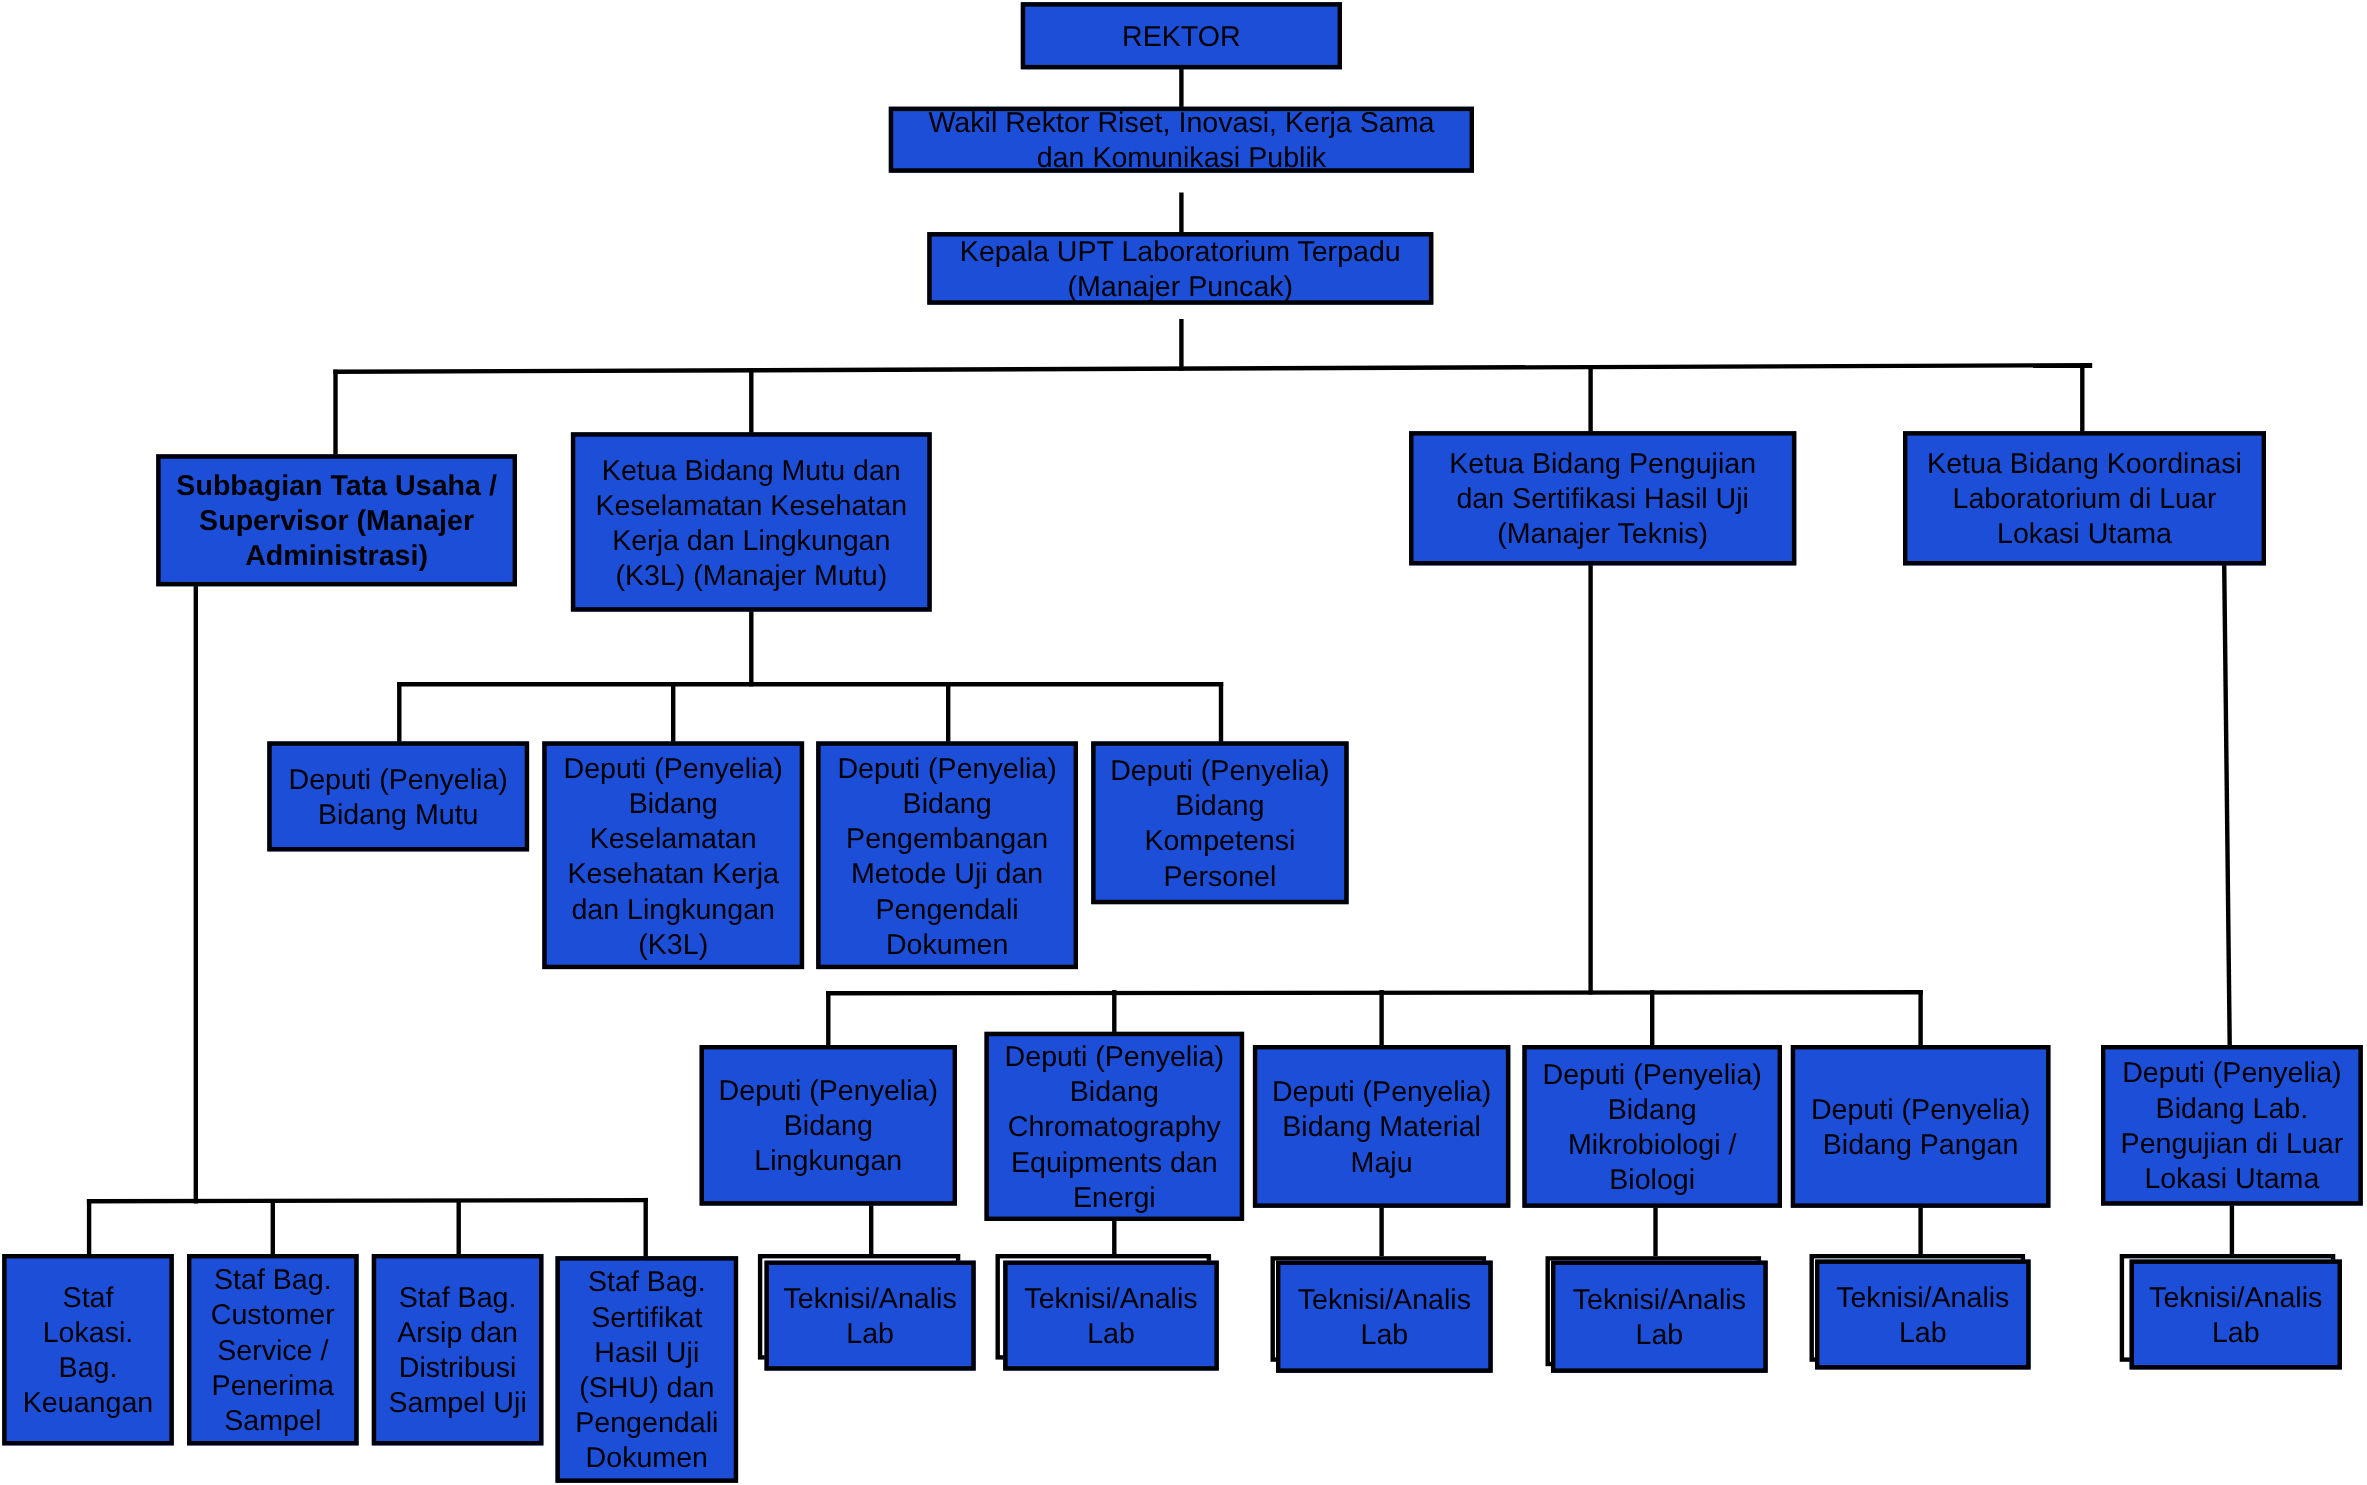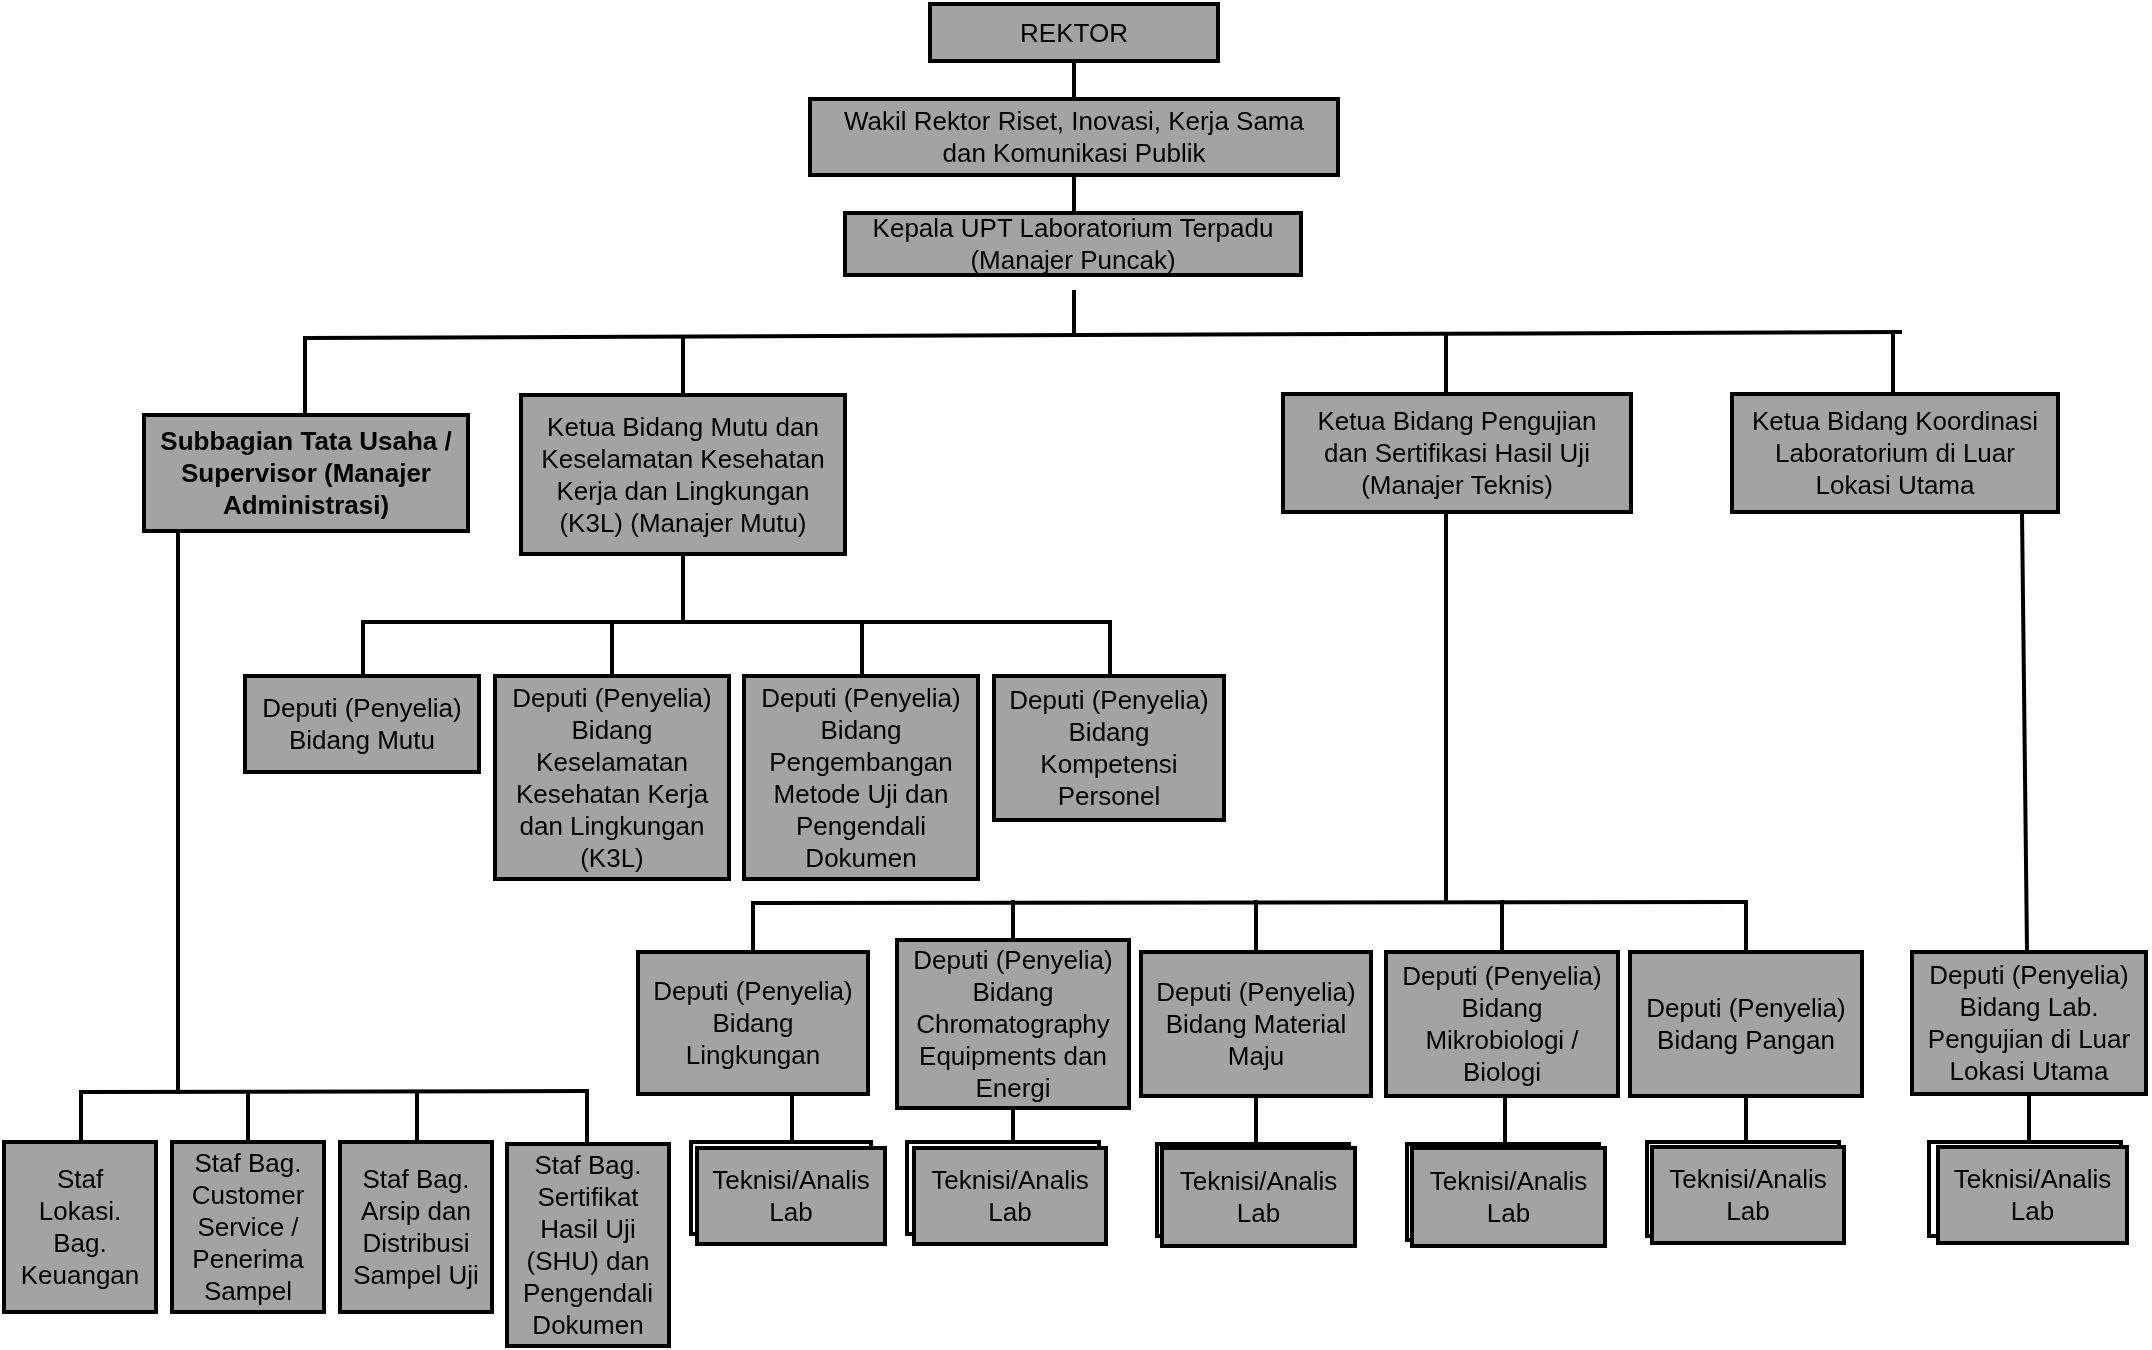--- a/index.html
+++ b/index.html
@@ -1,19 +1,19 @@
 <!DOCTYPE html>
 <html><head>
 <meta charset="utf-8">
 <style>
   html, body { margin:0; padding:0; background:#fff; }
   body { width:2152px; height:1350px; position:relative; overflow:hidden;
          font-family:"Liberation Sans", sans-serif; color:#000; }
   svg.lines { position:absolute; left:0; top:0; width:2152px; height:1350px; }
-  .box { position:absolute; box-sizing:border-box; border:4px solid #000; background:#a3a3a3;
+  .box { position:absolute; box-sizing:border-box; border:4px solid #000; background:#1d4ed8;
          display:flex; align-items:center; justify-content:center; text-align:center;
          font-size:26px; line-height:32px; padding:2px 6px; white-space:pre-line; }
   .stack-back { position:absolute; box-sizing:border-box; border:4px solid #000; background:#fff; }
 </style>
 </head>
 <body>
 
 <svg class="lines" xmlns="http://www.w3.org/2000/svg">
   <g stroke="#000" stroke-width="4" fill="none" stroke-linecap="square">
 
@@ -54,21 +54,21 @@
     <line x1="792" y1="1096" x2="792" y2="1140"></line>
     <line x1="1013" y1="1108" x2="1013" y2="1140"></line>
     <line x1="1256" y1="1096" x2="1256" y2="1142"></line>
     <line x1="1505" y1="1096" x2="1505" y2="1145"></line>
     <line x1="1746" y1="1096" x2="1746" y2="1140"></line>
     <line x1="2029" y1="1094" x2="2029" y2="1140"></line>
   </g>
 </svg>
 
 <div class="box" style="left:928px;top:2px;width:292px;height:61px;">REKTOR</div>
-<div class="box" style="left:808px;top:97px;width:532px;height:80px;">Wakil Rektor Riset, Inovasi, Kerja Sama
+<div class="box" style="left:808px;top:97px;width:532px;height:60px;">Wakil Rektor Riset, Inovasi, Kerja Sama
 dan Komunikasi Publik</div>
 <div class="box" style="left:843px;top:211px;width:460px;height:66px;">Kepala UPT Laboratorium Terpadu
 (Manajer Puncak)</div>
 
 <div class="box" style="left:142px;top:413px;width:328px;height:120px;font-weight:bold;">Subbagian Tata Usaha /
 Supervisor (Manajer
 Administrasi)</div>
 <div class="box" style="left:519px;top:393px;width:328px;height:163px;">Ketua Bidang Mutu dan
 Keselamatan Kesehatan
 Kerja dan Lingkungan

